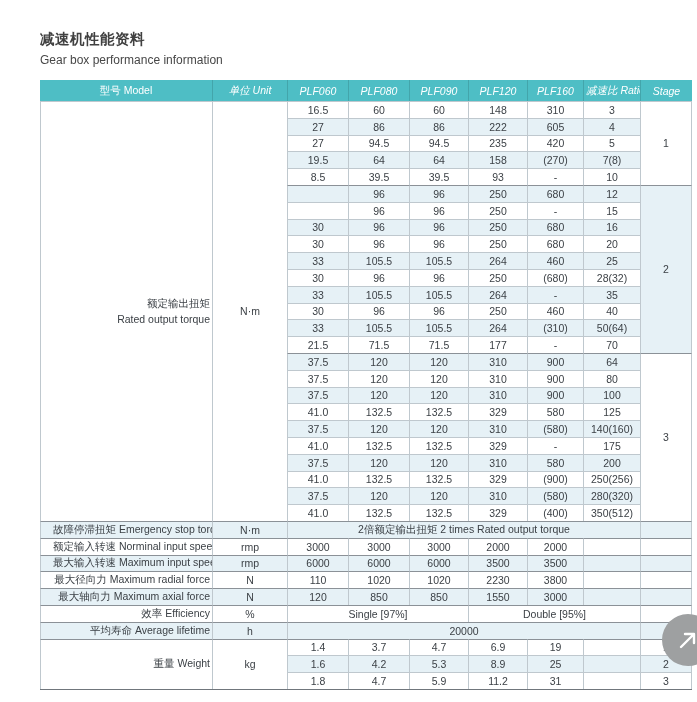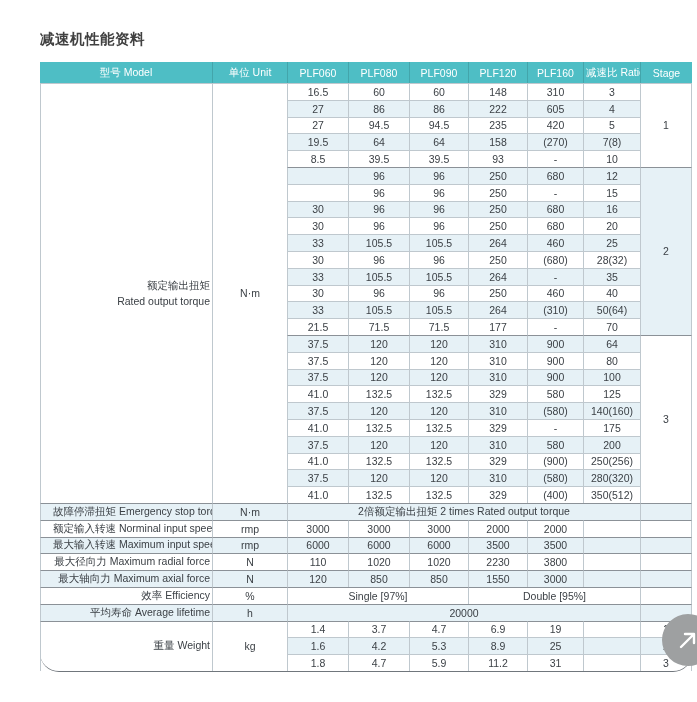--- a/index.html
+++ b/index.html
@@ -8,38 +8,39 @@
     --bLight:#bfc8ce;
     --bDark:#8b9197;
     --bBottom:#70767c;
     --txt:#3c4146;
   }
   html,body{margin:0;padding:0;width:697px;height:702px;background:#ffffff;overflow:hidden;}
   body{font-family:"Liberation Sans","DejaVu Sans",sans-serif;color:var(--txt);position:relative;}
   .page{padding:30px 0 0 40px;}
   .title{font-size:14.5px;font-weight:bold;color:#404040;letter-spacing:0.5px;}
   .subtitle{font-size:12px;color:#474747;margin-top:4px;}
-  table{border-collapse:separate;border-spacing:0;table-layout:fixed;width:652px;margin-top:13px;border-bottom:1px solid var(--bBottom);border-radius:19px;}
+  table{border-collapse:separate;border-spacing:0;table-layout:fixed;width:652px;margin-top:13px;border-bottom:1px solid var(--bBottom);}
   th{background:var(--teal);color:#fff;font-weight:normal;font-size:10.5px;height:21px;padding:0 2px;overflow:hidden;white-space:nowrap;}
-  th + th{border-left:1px solid rgba(0,0,0,0.13);}
+  th + th{border-left:1px solid rgba(0,0,0,0.13);font-style:italic;}
   td{height:15.8px;padding:0 2px;font-size:10.5px;text-align:center;border-top:1px solid var(--bLight);border-left:1px solid var(--bLight);overflow:hidden;white-space:nowrap;vertical-align:middle;}
   td.label{text-align:right;padding-left:12px;}
   td.big{font-size:10.5px;line-height:1.55;}
   td.big div{white-space:nowrap;}
   td.stripe{background:var(--stripe);}
   td.sep{border-top-color:var(--bDark);}
   td.stage{border-right:1px solid var(--bLight);}
   .fab{position:absolute;top:614px;right:-17px;width:52px;height:52px;border-radius:50%;background:#9ea0a1;display:flex;align-items:center;justify-content:center;cursor:pointer;}
   .fab svg{display:block;}
 </style>
 </head>
 <body>
 
 <div class="page">
   <div class="title">减速机性能资料</div>
+  <div class="subtitle">Gear box performance information</div>
 
   <table>
     <colgroup>
       <col style="width:172px">
         <col style="width:75px">
         <col style="width:61px">
         <col style="width:61px">
       <col style="width:59px">
         <col style="width:59px">
         <col style="width:56px">

